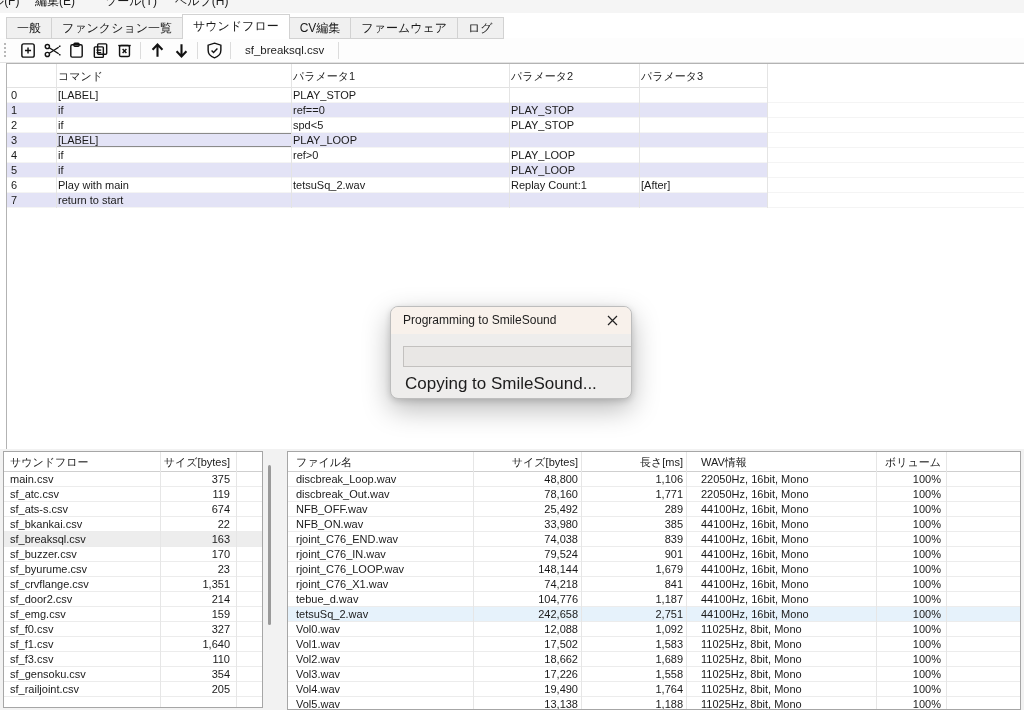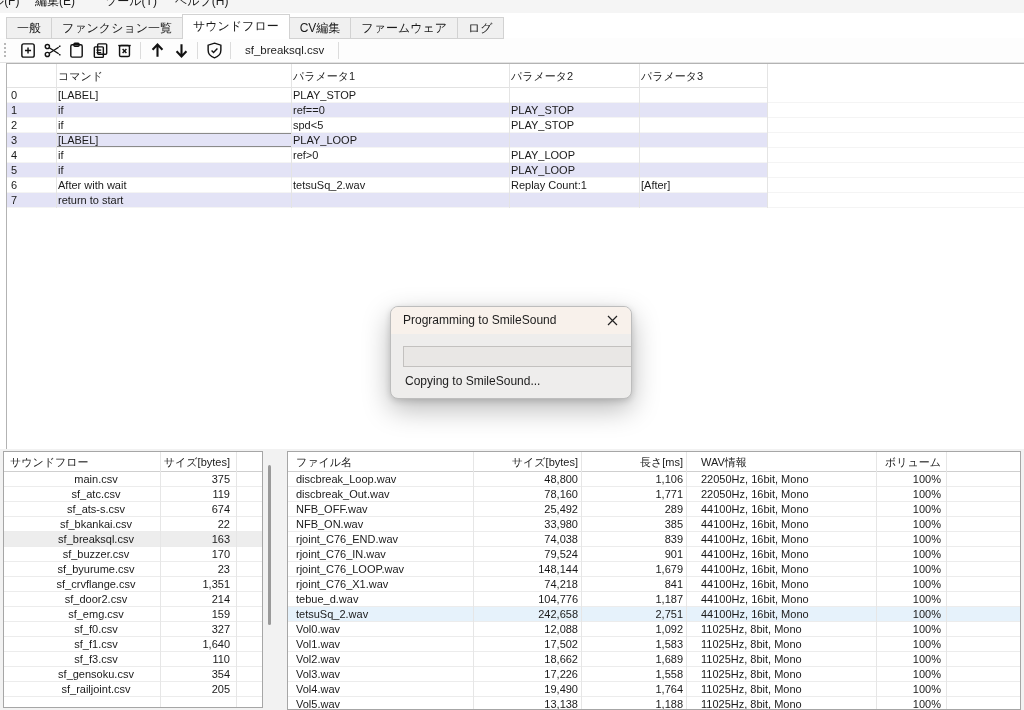--- a/index.html
+++ b/index.html
@@ -56,39 +56,39 @@
             box-shadow:0 10px 28px rgba(0,0,0,.28), 0 2px 6px rgba(0,0,0,.15);
             overflow:hidden; z-index:10; }
   .dlg-title { position:relative; height:27px; background:#f8f1eb; }
   .dlg-title-text { position:absolute; left:12px; top:0; height:27px; line-height:27px;
                     font-size:12px; color:#1c1c1c; }
   .dlg-close { position:absolute; right:6px; top:3px; width:26px; height:21px;
                display:flex; align-items:center; justify-content:center; cursor:default; }
   .dlg-progress { position:absolute; left:12px; top:39px; width:271px; height:21px;
                   background:#e9e7e5; border:1px solid #c3c1bf; }
   .dlg-progress-fill { height:100%; background:#06b025; width:0%; }
-  .dlg-msg { position:absolute; left:14px; top:67px; font-size:12px; color:#1c1c1c; }
+  .dlg-msg { position:absolute; left:14px; top:67px; font-size:17px; color:#1c1c1c; }
 
   
   .bottom-bg { position:absolute; left:0; top:449px; width:1024px; height:261px; background:#f2f2f2; }
   .panel { position:absolute; background:#fff; border:1px solid #a6a6a6; overflow:hidden; }
   .panel-left  { left:3px;   top:451px; width:260px; height:257px; }
   .panel-right { left:287px; top:451px; width:734px; height:259px; }
   .lst-header { position:relative; height:20px; border-bottom:1px solid #cfcfcf; }
   .lst-header .lh { position:absolute; top:0; height:20px; line-height:20px; font-size:11px; color:#222; white-space:nowrap; }
   .lst-vsep { position:absolute; top:0; bottom:0; width:1px; background:#e6e6e6; }
   .lst-row { position:relative; height:15px; border-bottom:1px solid #ececec; }
   .lst-row.sel-gray { background:#ededed; }
   .lst-row.sel-blue { background:#e6f2fb; }
   .lst-cell { position:absolute; top:0; height:14px; line-height:14px; font-size:11px; color:#1a1a1a;
               white-space:nowrap; overflow:hidden; }
   .num { text-align:right; }
 
   
-  .fl-name { left:18px; width:148px;text-align:center; }
+  .fl-name { left:6px; width:148px; }
   .fl-size { right:32px; width:90px; text-align:right; }
   
   .wl-name { left:8px; width:172px; }
   .wl-size { right:442px; width:100px; text-align:right; }
   .wl-len  { right:337px; width:95px;  text-align:right; }
   .wl-info { left:413px; width:170px; }
   .wl-vol  { right:79px; width:70px; text-align:right; }
 
   .scrollbar-thumb { position:absolute; left:268px; top:465px; width:3px; height:160px;
                      background:#9a9a9a; border-radius:2px; z-index:5; }
@@ -247,21 +247,21 @@
         <div class="fg-row alt">
           <div class="fg-band"></div>
           <div class="fg-cell fg-num">5</div>
           <div class="fg-cell fg-cmd">if</div>
           <div class="fg-cell fg-p2">PLAY_LOOP</div>
           <div class="fg-cell fg-p3"></div>
         </div>
         <div class="fg-row">
           <div class="fg-band"></div>
           <div class="fg-cell fg-num">6</div>
-          <div class="fg-cell fg-cmd">After with wait</div>
+          <div class="fg-cell fg-cmd">Play with main</div>
           <div class="fg-cell fg-p1">tetsuSq_2.wav</div>
           <div class="fg-cell fg-p2">Replay Count:1</div>
           <div class="fg-cell fg-p3">[After]</div>
         </div>
         <div class="fg-row alt">
           <div class="fg-band"></div>
           <div class="fg-cell fg-num">7</div>
           <div class="fg-cell fg-cmd">return to start</div>
           <div class="fg-cell fg-p1"></div>
           <div class="fg-cell fg-p2"></div>

